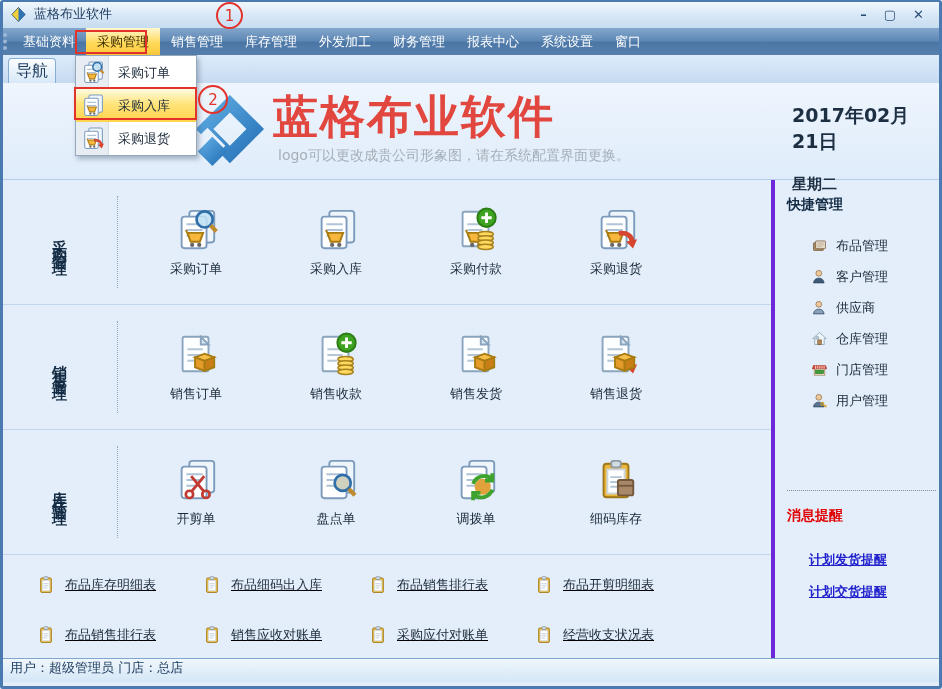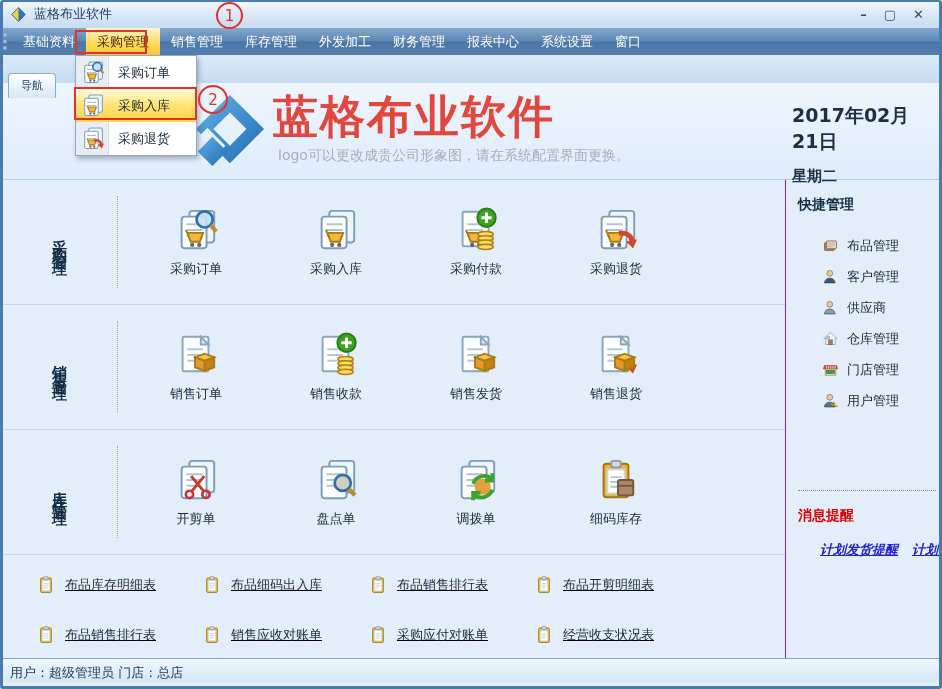--- a/index.html
+++ b/index.html
@@ -18,30 +18,30 @@
   .win-btn { font-size:13px; font-weight:bold; color:#2a4d74; cursor:pointer; line-height:1; }
 
   
   .menubar { position:absolute; top:28px; left:0; right:0; height:27px; background:linear-gradient(#84a7cc,#5d87b4 48%,#4a76a6 52%,#567fae); display:flex; align-items:stretch; z-index:5; }
   .menu-grip { width:9px; border-left:4px dotted #9db8d6; margin:5px 0 5px 3px; }
   .menu-item { padding:0 11px; line-height:27px; font-size:13px; color:#fff; cursor:pointer; white-space:nowrap; }
   .menu-item.active { background:linear-gradient(#fff8cf,#ffd95a 55%,#fbc93a); color:#3a2a00; }
 
   
   .tabrow { position:absolute; top:55px; left:0; right:0; height:28px; background:linear-gradient(#dcecfb,#c6daf0); z-index:4; }
-  .nav-tab { position:absolute; left:8px; top:3px; width:48px; height:25px; background:linear-gradient(#fcfeff,#d8e8f8); border:1px solid #86add4; border-bottom:none; border-radius:4px 4px 0 0; text-align:center; line-height:23px; font-size:11px; color:#1c3a5e; cursor:pointer;margin-top:15px; }
+  .nav-tab { position:absolute; left:8px; top:3px; width:48px; height:25px; background:linear-gradient(#fcfeff,#d8e8f8); border:1px solid #86add4; border-bottom:none; border-radius:4px 4px 0 0; text-align:center; line-height:23px; font-size:16px; color:#1c3a5e; cursor:pointer; }
 
   
   .banner { position:absolute; top:83px; left:0; right:0; height:97px; background:linear-gradient(#eef5fd,#dfecfa); border-bottom:1px solid #b4cce7; z-index:3; }
   .brand-logo { position:absolute; left:187px; top:9px; width:78px; height:78px; }
   .brand-text { position:absolute; left:273px; top:4px; font-size:45px; font-weight:bold; color:#e2473f; letter-spacing:2px; white-space:nowrap; }
   .brand-sub { position:absolute; left:278px; top:64px; font-size:14px; color:#a6afb8; white-space:nowrap; }
   .date-block { position:absolute; left:792px; top:20px; width:140px; }
   .date-line { font-size:19px; font-weight:bold; color:#1d2f42; }
-  .weekday-line { margin-top:12px; font-size:15px; font-weight:bold; color:#1d2f42; }
+  .weekday-line { margin-top:20px; font-size:15px; font-weight:bold; color:#1d2f42; }
 
   
   .content { position:absolute; top:180px; left:0; right:0; height:478px; display:flex; z-index:2; }
   .main { flex:1; display:flex; flex-direction:column; }
   .section-row { height:125px; display:flex; border-bottom:1px solid #c2d6ec; }
   .section-title { width:118px; display:flex; align-items:center; justify-content:center; position:relative; }
   .section-title::after { content:""; position:absolute; right:0; top:16px; bottom:16px; border-right:1px dotted #8fa8c2; }
   .vtext { writing-mode:vertical-lr; text-orientation:upright; font-size:15px; font-weight:bold; color:#132c44; letter-spacing:7px; }
   .cells { flex:1; display:flex; padding-left:8px; }
   .cell { width:140px; display:flex; flex-direction:column; align-items:center; justify-content:center; gap:7px; cursor:pointer; }
@@ -51,33 +51,33 @@
   .cell-label { font-size:13px; color:#1b2a3a; }
 
   
   .reports { flex:1; padding:12px 0 0 36px; display:flex; flex-direction:column; gap:14px;text-decoration:underline; }
   .report-row { display:flex; gap:45px; align-items:center; height:36px; }
   .report-item { display:flex; align-items:center; gap:9px; width:121px; cursor:pointer; }
   .icon-rep { width:20px; height:22px; flex:none; }
   .report-label { font-size:13px; color:#1b2a3a; white-space:nowrap; }
 
   
-  .sidebar { width:157px; border-left:1px solid #6d28d9; padding:16px 6px 0 12px; }
+  .sidebar { width:171px; border-left:4px solid #6d28d9; padding:16px 6px 0 12px; }
   .quick-title { font-size:14px; font-weight:bold; color:#132c44; }
   .quick-list { margin-top:16px; padding-left:24px; }
   .quick-item { height:31px; display:flex; align-items:center; gap:8px; cursor:pointer; }
   .icon-side { width:17px; height:17px; flex:none; }
   .quick-label { font-size:13px; color:#1b2a3a; white-space:nowrap; }
   .side-sep { border-top:1px dotted #8a8a8a; margin:74px 0 0 0; }
   .msg-title { margin-top:16px; font-size:14px; font-weight:bold; color:#e00000; }
-  .msg-links { margin-top:16px; padding-left:22px; display:flex; flex-direction:row; gap:14px;font-style:italic; }
+  .msg-links { margin-top:26px; padding-left:22px; display:flex; flex-direction:column; gap:14px; }
   .msg-link { font-size:13px; font-weight:bold; color:#2121cd; text-decoration:underline; cursor:pointer; white-space:nowrap; }
 
   
-  .statusbar { position:absolute; left:0; right:0; top:658px; height:24px; background:linear-gradient(#f0f7fd,#d4e6f6); border-top:1px solid #7fa7cf; display:flex; align-items:flex-end; padding:0 12px 0 10px; font-size:13px; color:#1b3a5c; z-index:5; }
+  .statusbar { position:absolute; left:0; right:0; top:658px; height:24px; background:linear-gradient(#f0f7fd,#d4e6f6); border-top:1px solid #7fa7cf; display:flex; align-items:flex-start; padding:0 12px 0 10px; font-size:13px; color:#1b3a5c; z-index:5; }
   .status-right { margin-left:auto; display:flex; align-items:center; gap:10px; }
   .status-link { color:#1a1adf; text-decoration:underline; cursor:pointer; }
 
   
   .dropdown { position:absolute; left:75px; top:55px; width:122px; background:#fff; border:1px solid #95a8bc; box-shadow:2px 3px 5px rgba(40,60,90,.35); z-index:20; }
   .dd-gutter { position:absolute; left:0; top:0; bottom:0; width:33px; background:#e8edf4; border-right:1px solid #d4dce6; }
   .dd-item { position:relative; height:33px; display:flex; align-items:center; padding-left:4px; cursor:pointer; }
   .dd-item.dd-active { background:linear-gradient(#fffbe2,#ffe47a 45%,#ffd34a); }
   .icon-sm { width:25px; height:25px; flex:none; }
   .dd-label { margin-left:13px; font-size:13px; color:#1b2a3a; white-space:nowrap; }

